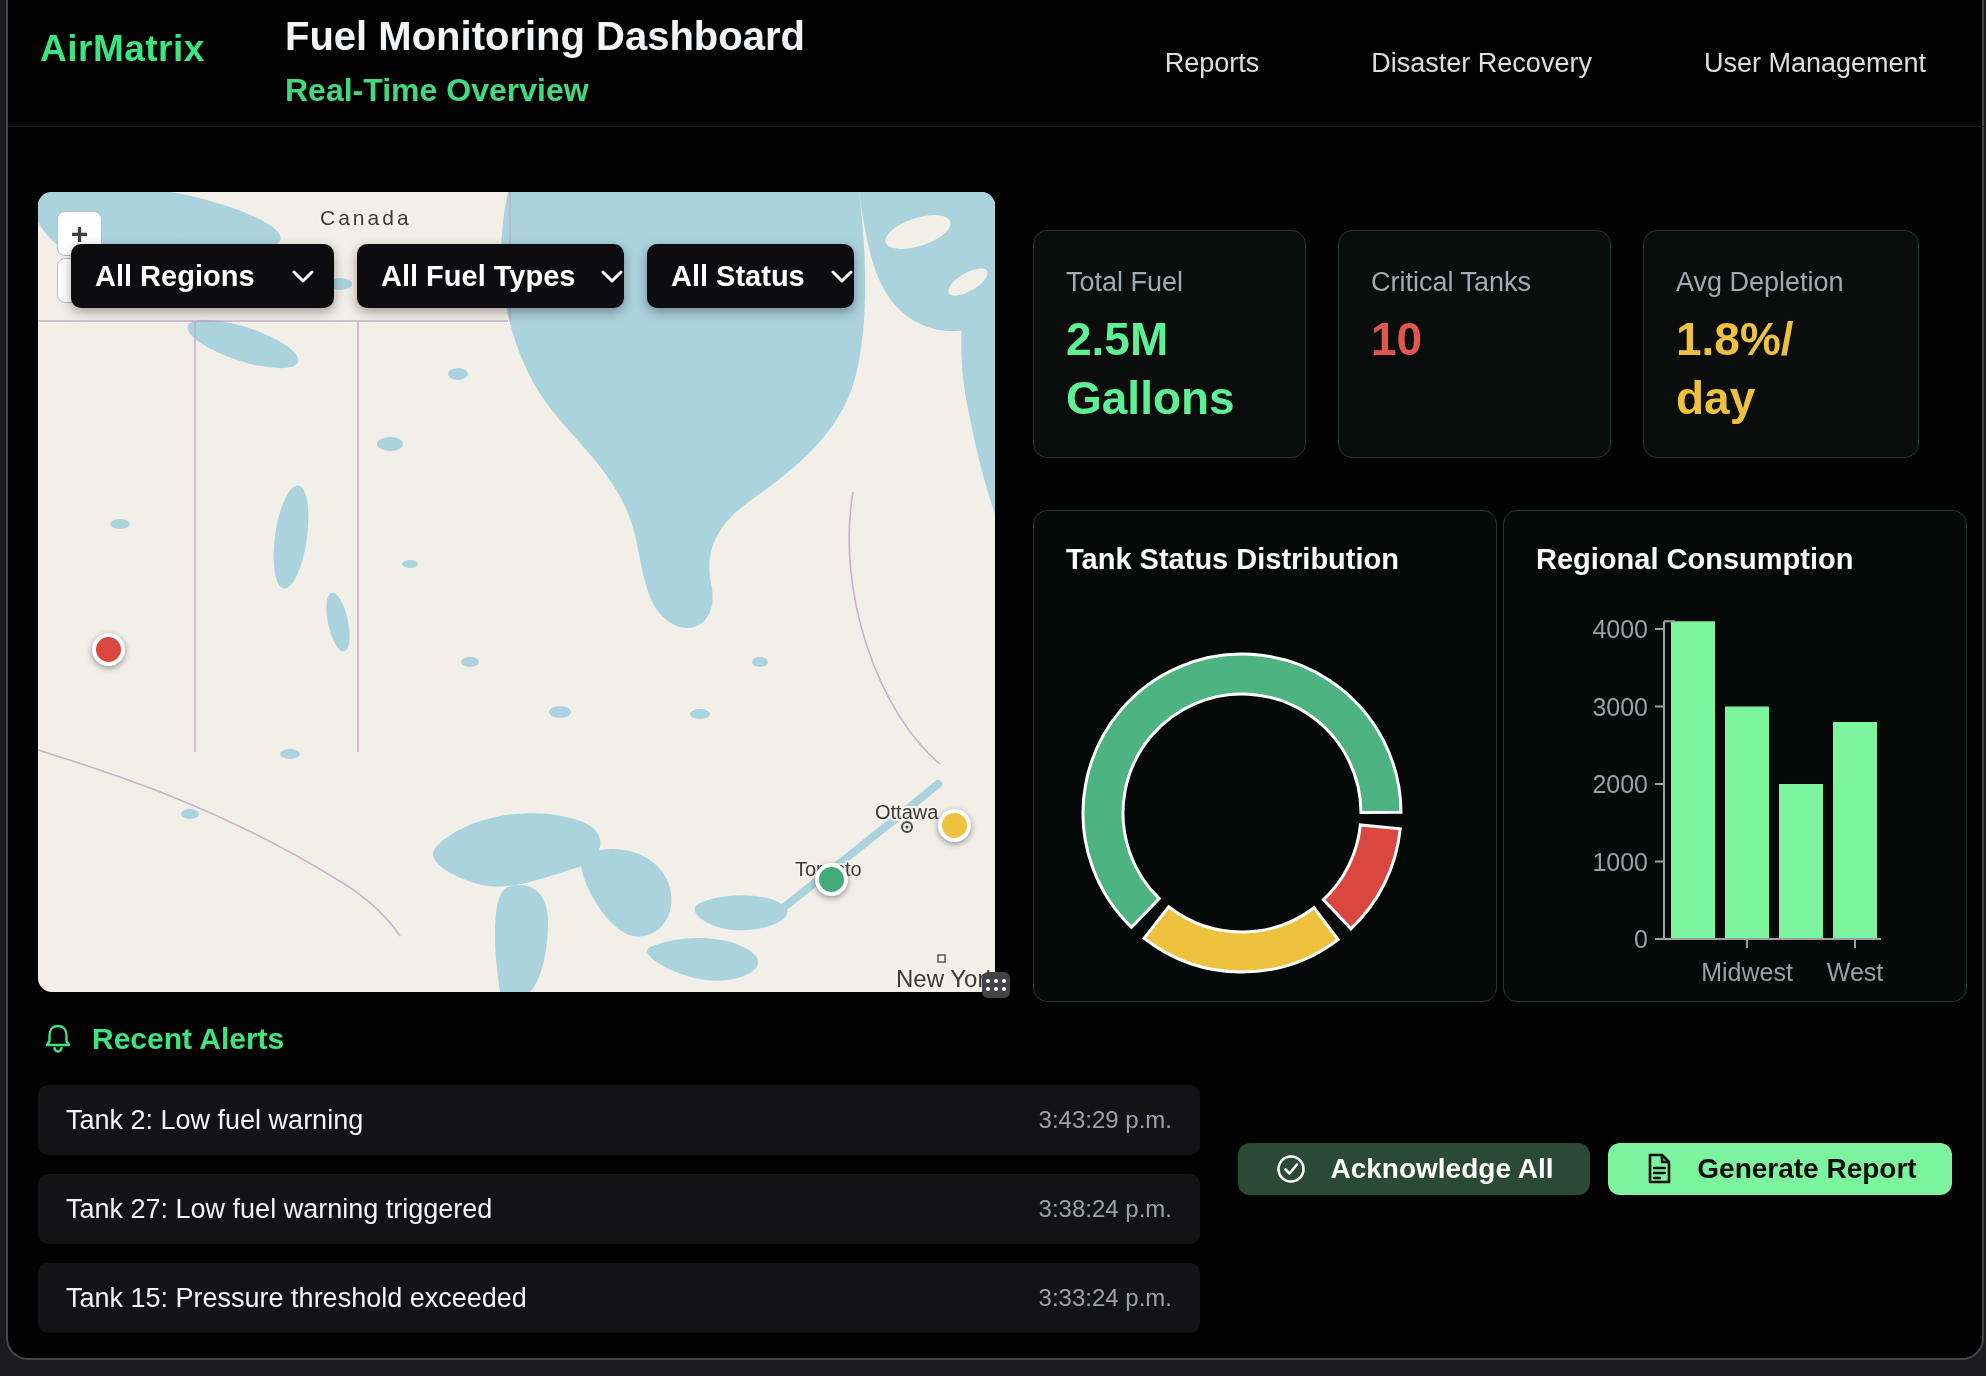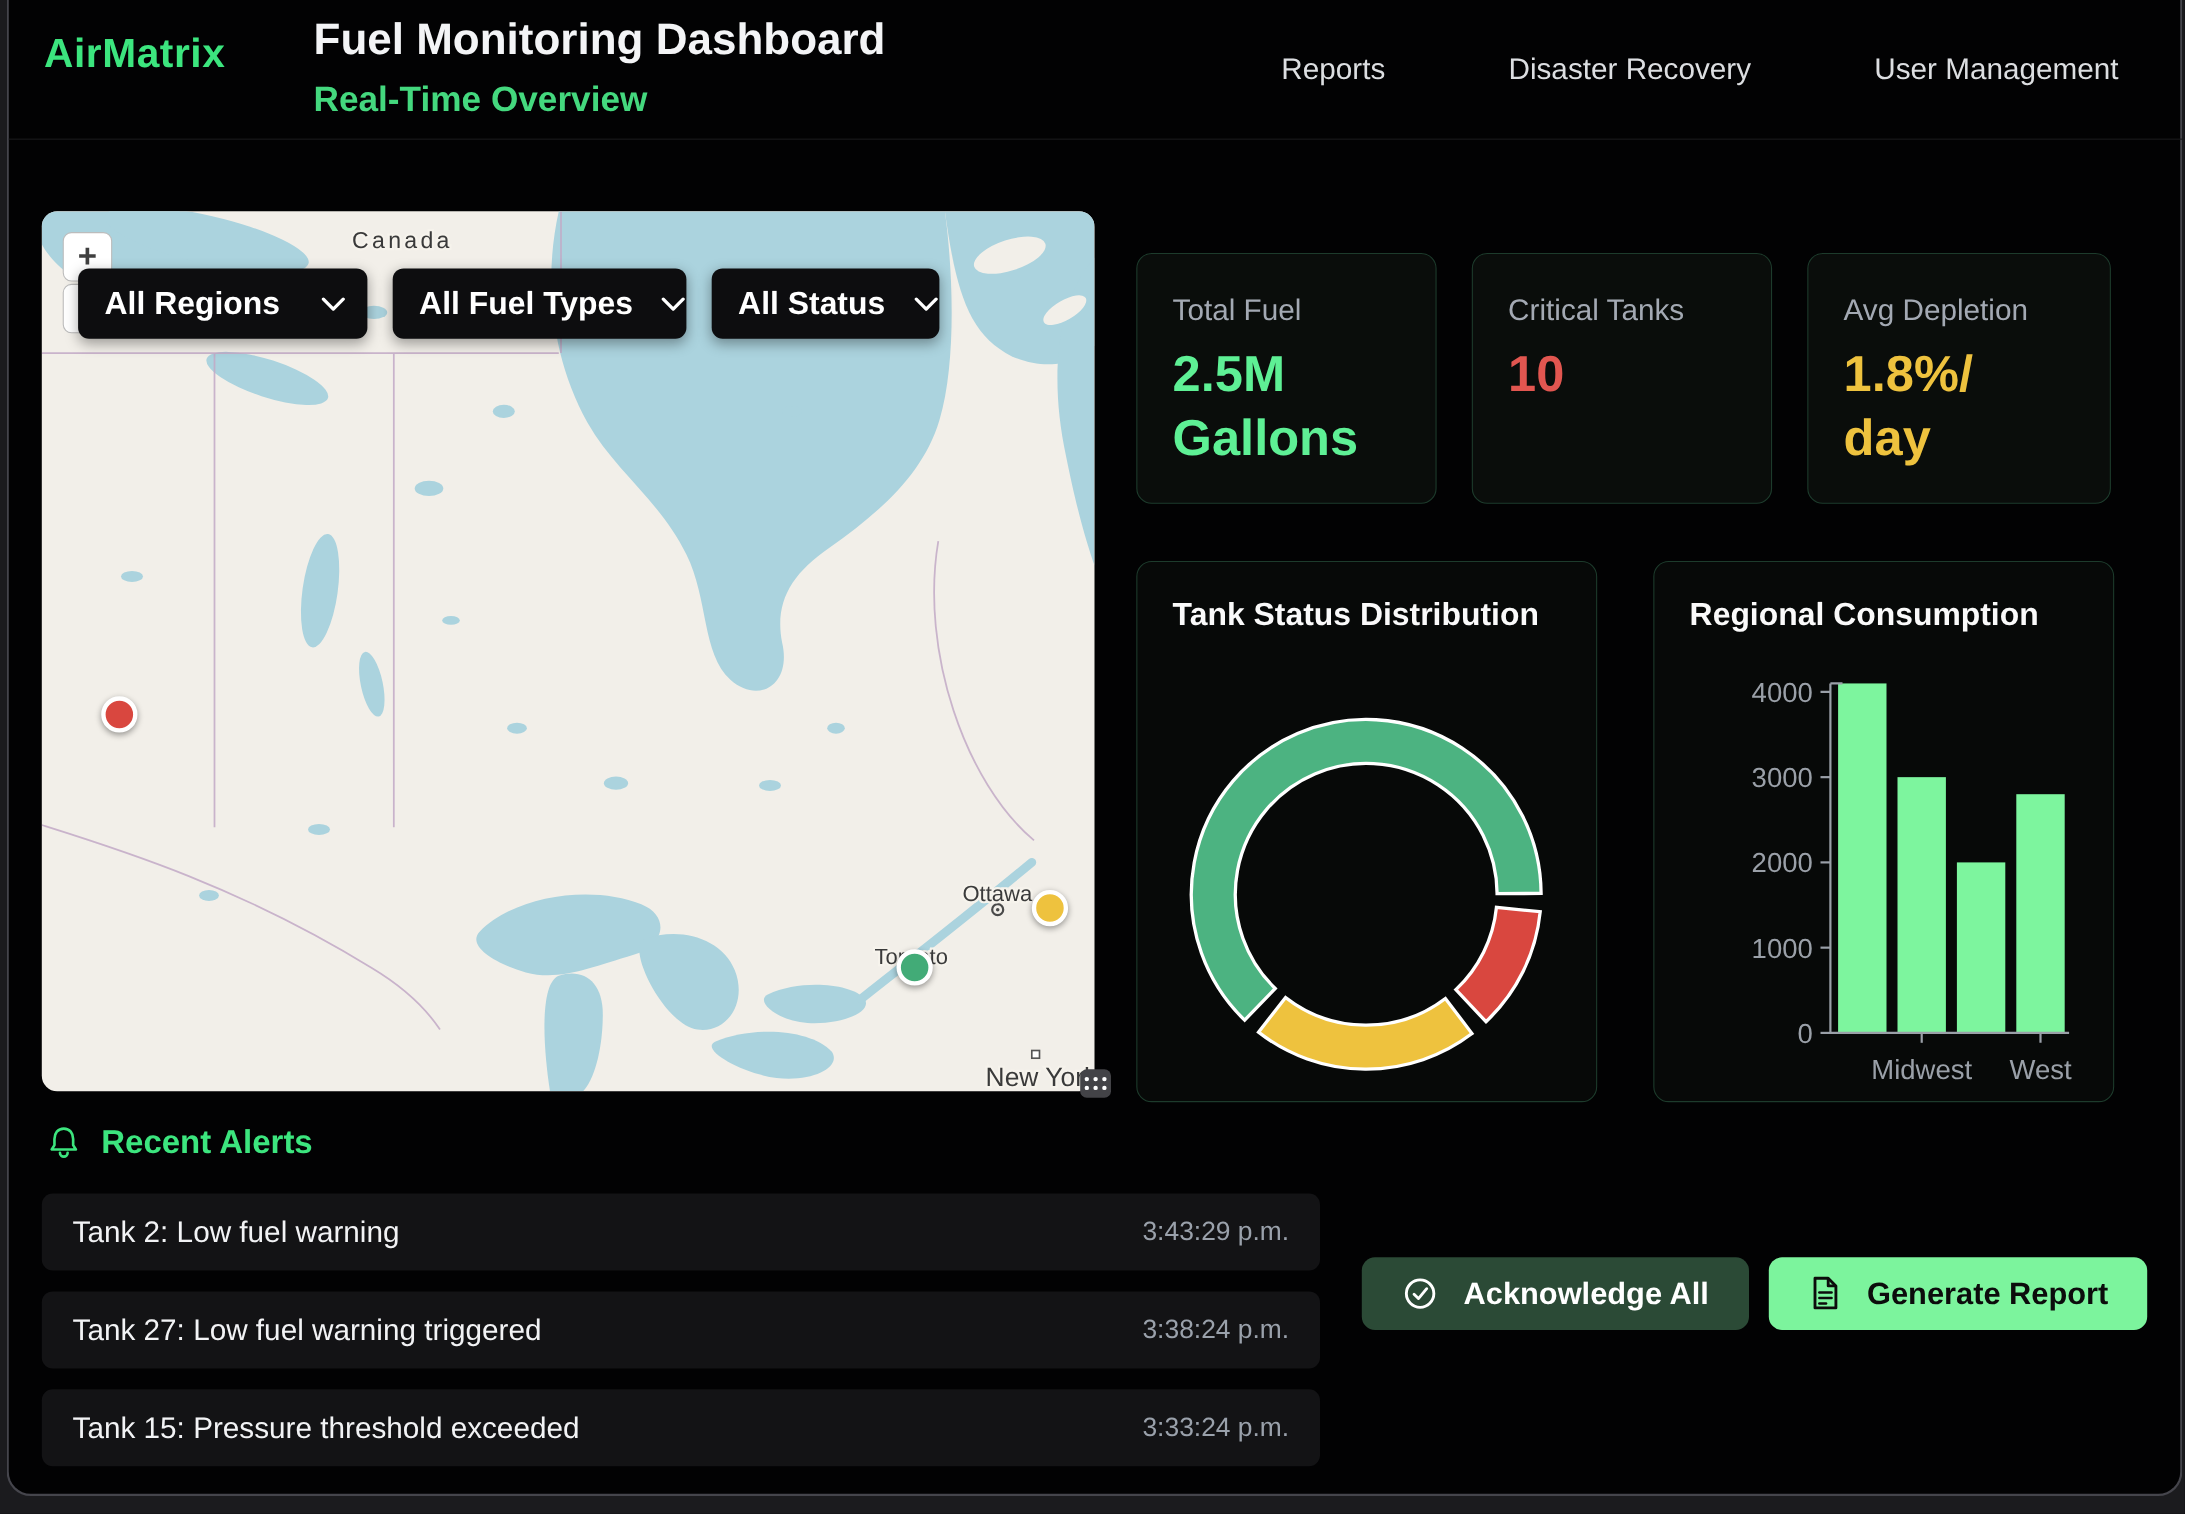--- a/index.html
+++ b/index.html
@@ -53,39 +53,39 @@
             gap:4px; align-content:center; justify-content:center; cursor:grab; z-index:3; }
   .map-resize-handle i { width:4px; height:4px; border-radius:50%; background:#ffffff; display:block; }
 
   
   .stat-card { position:absolute; top:230px; height:228px; background:#0a0d0b;
                border:1.5px solid #1d3b2c; border-radius:14px; padding:36px 32px; }
   .stat-label { font-size:27px; color:#a3a9b3; margin-bottom:12px; }
   .stat-value { font-size:46px; font-weight:bold; line-height:1.28; }
 
   
-  .chart-card { position:absolute; top:510px; width:419px; height:492px; background:#070908;
+  .chart-card { position:absolute; top:510px; width:464px; height:492px; background:#070908;
                 border:1.5px solid #1d3b2c; border-radius:14px; overflow:hidden; }
   .chart-title { position:absolute; left:32px; top:32px; font-size:29px; font-weight:bold;
                  color:#fafafa; }
   .chart-card svg { position:absolute; left:0; top:0; }
   svg text { font-family:"Liberation Sans", sans-serif; }
 
   
   .alerts-header { position:absolute; left:42px; top:1022px; display:flex; gap:18px;
                    align-items:center; }
   .alerts-title { font-size:30px; font-weight:bold; color:#3ce57e; }
   .alert-row { position:absolute; left:38px; width:1162px; height:70px; background:#131315;
                border-radius:10px; display:flex; align-items:center;
                justify-content:space-between; padding:0 28px; cursor:pointer; }
   .alert-text { font-size:27px; color:#f2f3f5; }
   .alert-time { font-size:24px; color:#9aa1ab; }
 
   
-  .btn { position:absolute; top:1143px; height:66px; border:none; border-radius:12px;
+  .btn { position:absolute; top:1143px; height:52px; border:none; border-radius:12px;
          display:flex; align-items:center; justify-content:center; gap:22px;
          font-family:"Liberation Sans", sans-serif; cursor:pointer; }
   .btn-ack { left:1238px; width:352px; background:#2b4a36; }
   .btn-ack span { color:#ffffff; font-size:28px; font-weight:bold; }
   .btn-report { left:1608px; width:344px; background:#7cf49d; }
   .btn-report span { color:#0c0c0c; font-size:28px; font-weight:bold; }
 </style>
 </head>
 <body>
 

